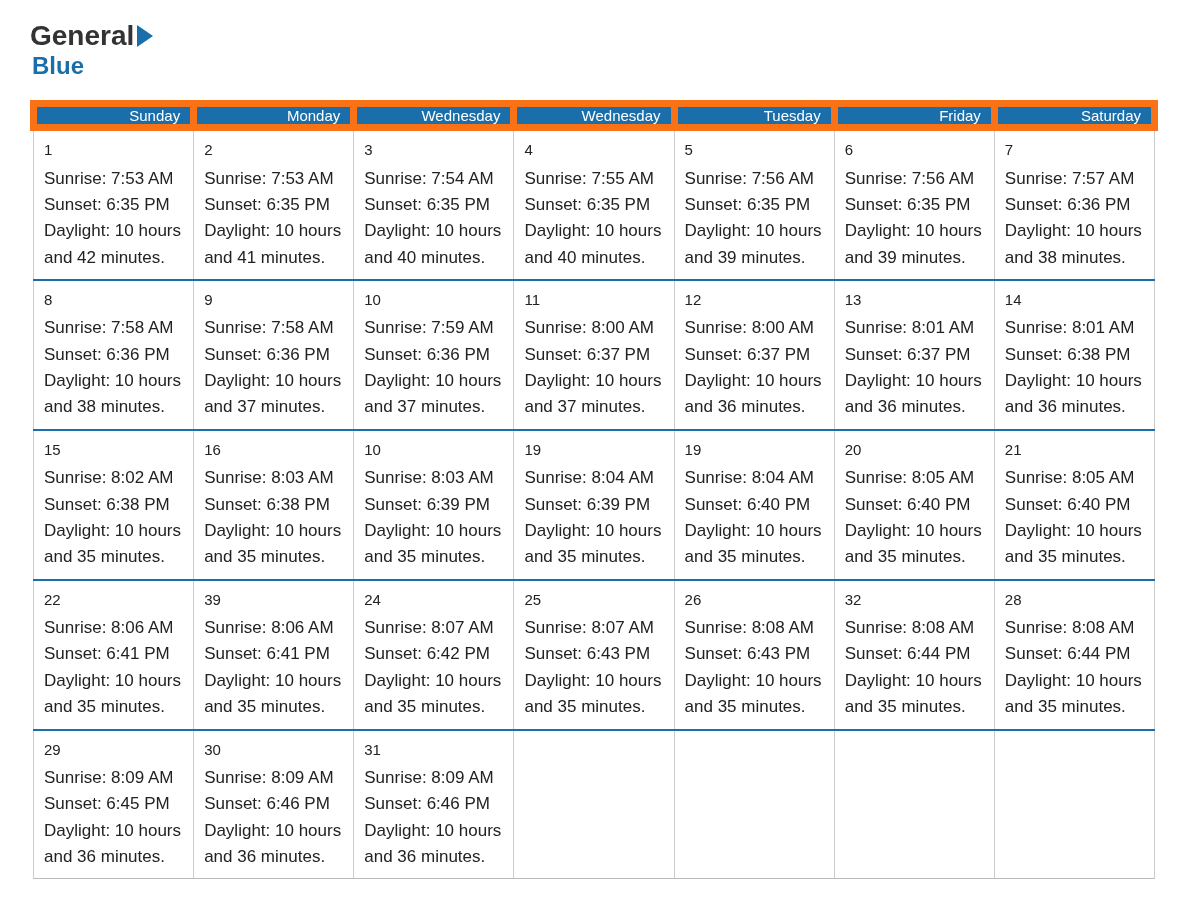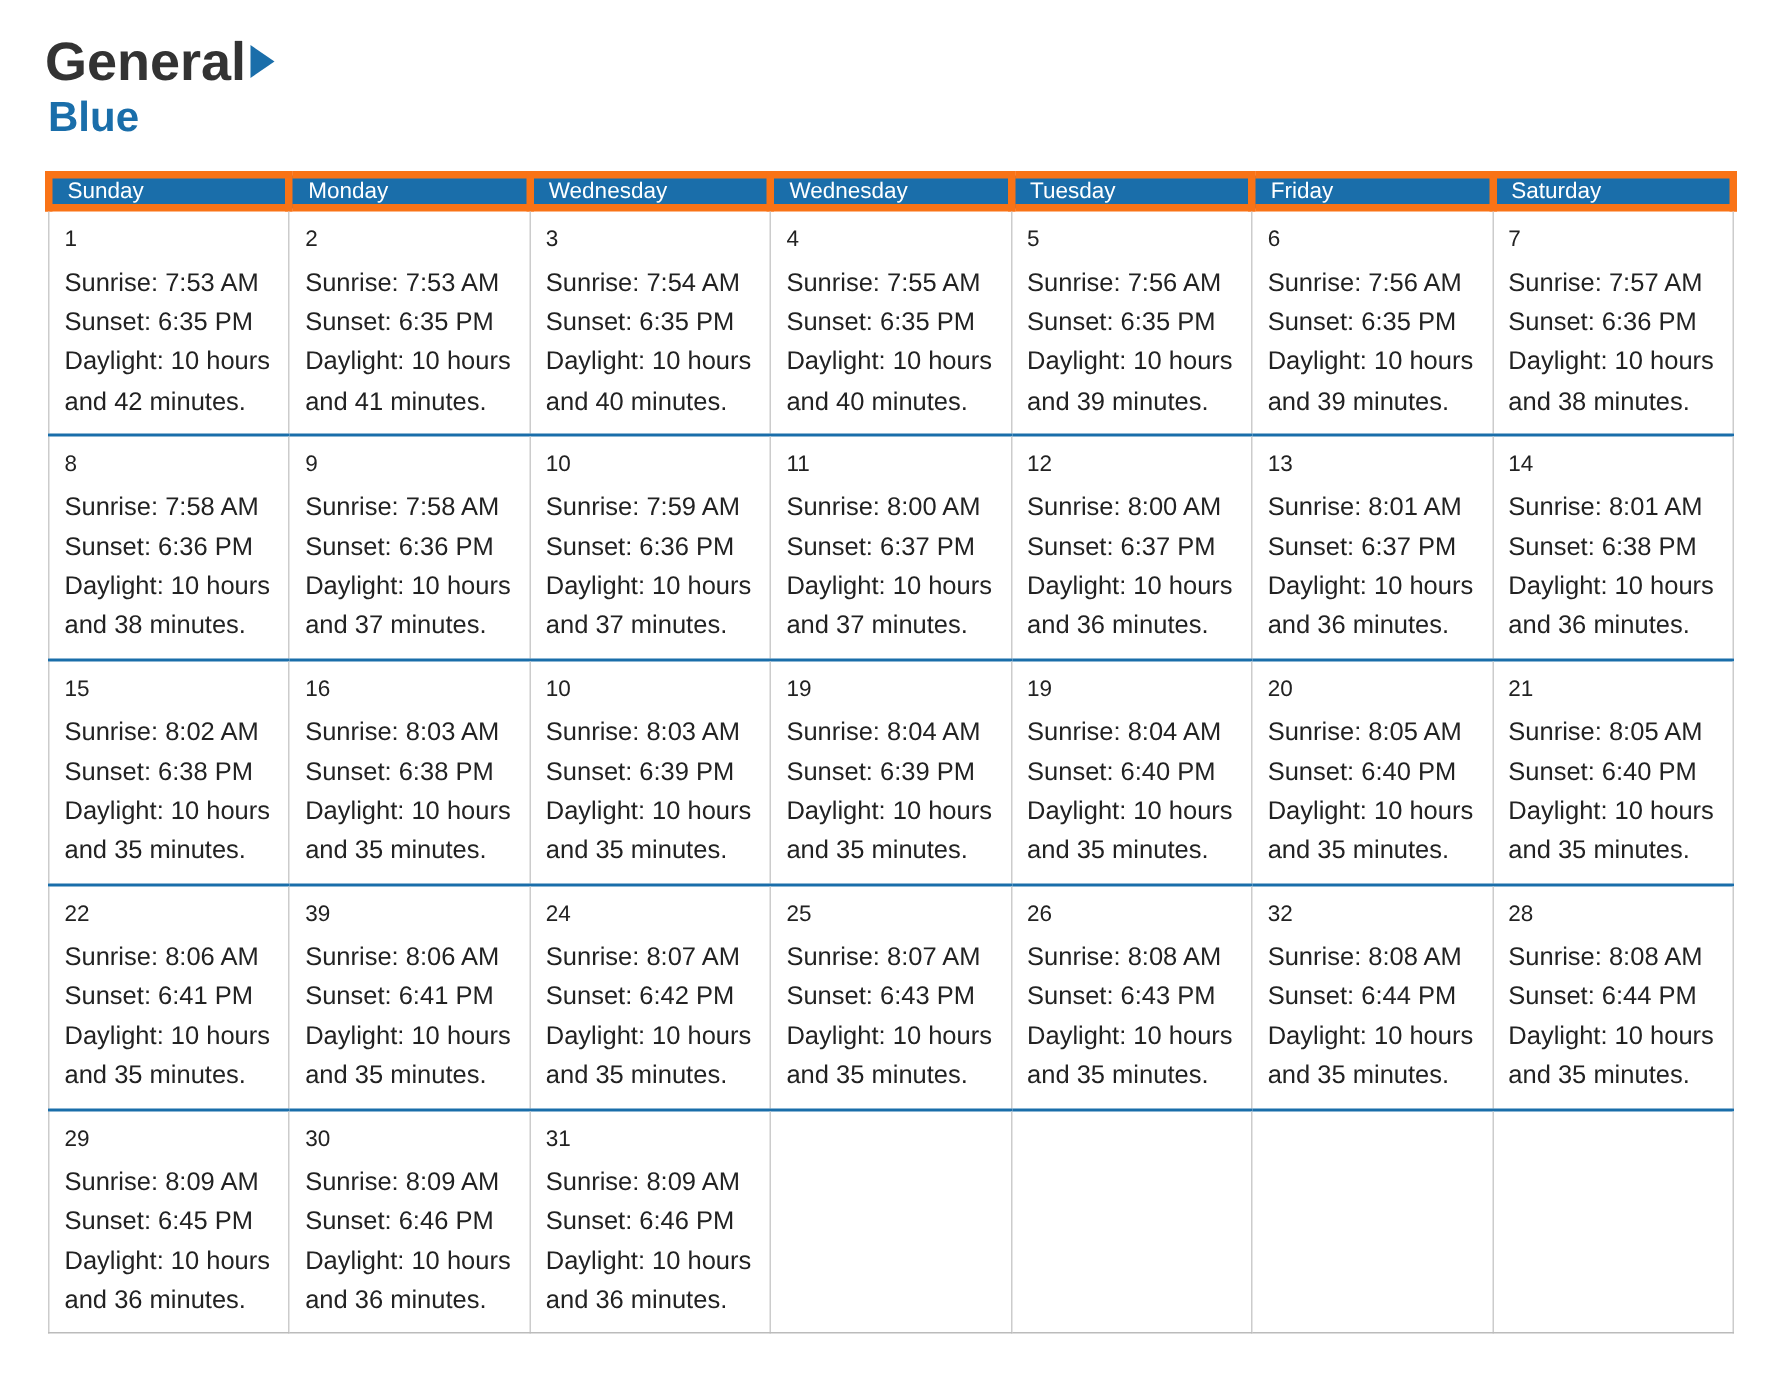--- a/index.html
+++ b/index.html
@@ -38,22 +38,22 @@
     .calendar {
       width: 100%;
       border-collapse: collapse;
     }
     .calendar th {
       background: #1a6eaa;
       color: #fff;
       font-size: 15px;
       font-weight: normal;
       padding: 0 10px;
-      text-align: left;
-      border: 5px solid #f97316;
+      text-align: right;
+      border: 7px solid #f97316;
     }
     .calendar td {
       border: 1px solid #ccc;
       vertical-align: top;
       padding: 8px 10px;
       font-size: 12.5px;
       color: #222;
       line-height: 1.5;
       width: 14.28%;
     }
@@ -80,24 +80,24 @@
     .week-row td {
       border-top: 2px solid #1a6eaa;
     }
   </style>
 </head>
 <body>
 
 <div class="header">
   <div class="logo">
   <div style="display:flex;align-items:center;">
-    <span style="font-size:36px;font-weight:bold;color:#333;">General</span>
+    <span style="font-size:28px;font-weight:bold;color:#333;">General</span>
     <span style="display:inline-block;width:0;height:0;border-left:16px solid #1a6eaa;border-top:11px solid transparent;border-bottom:11px solid transparent;margin:0 3px 0 3px;"></span>
   </div>
-  <span style="font-size:28px;font-weight:bold;color:#1a6eaa;margin-left:2px;">Blue</span>
+  <span style="font-size:24px;font-weight:bold;color:#1a6eaa;margin-left:2px;">Blue</span>
 </div>
   <div class="title-section">
     <div class="month-title"></div>
     <div class="location"></div>
   </div>
 </div>
 
 <table class="calendar">
   <thead>
     <tr>

